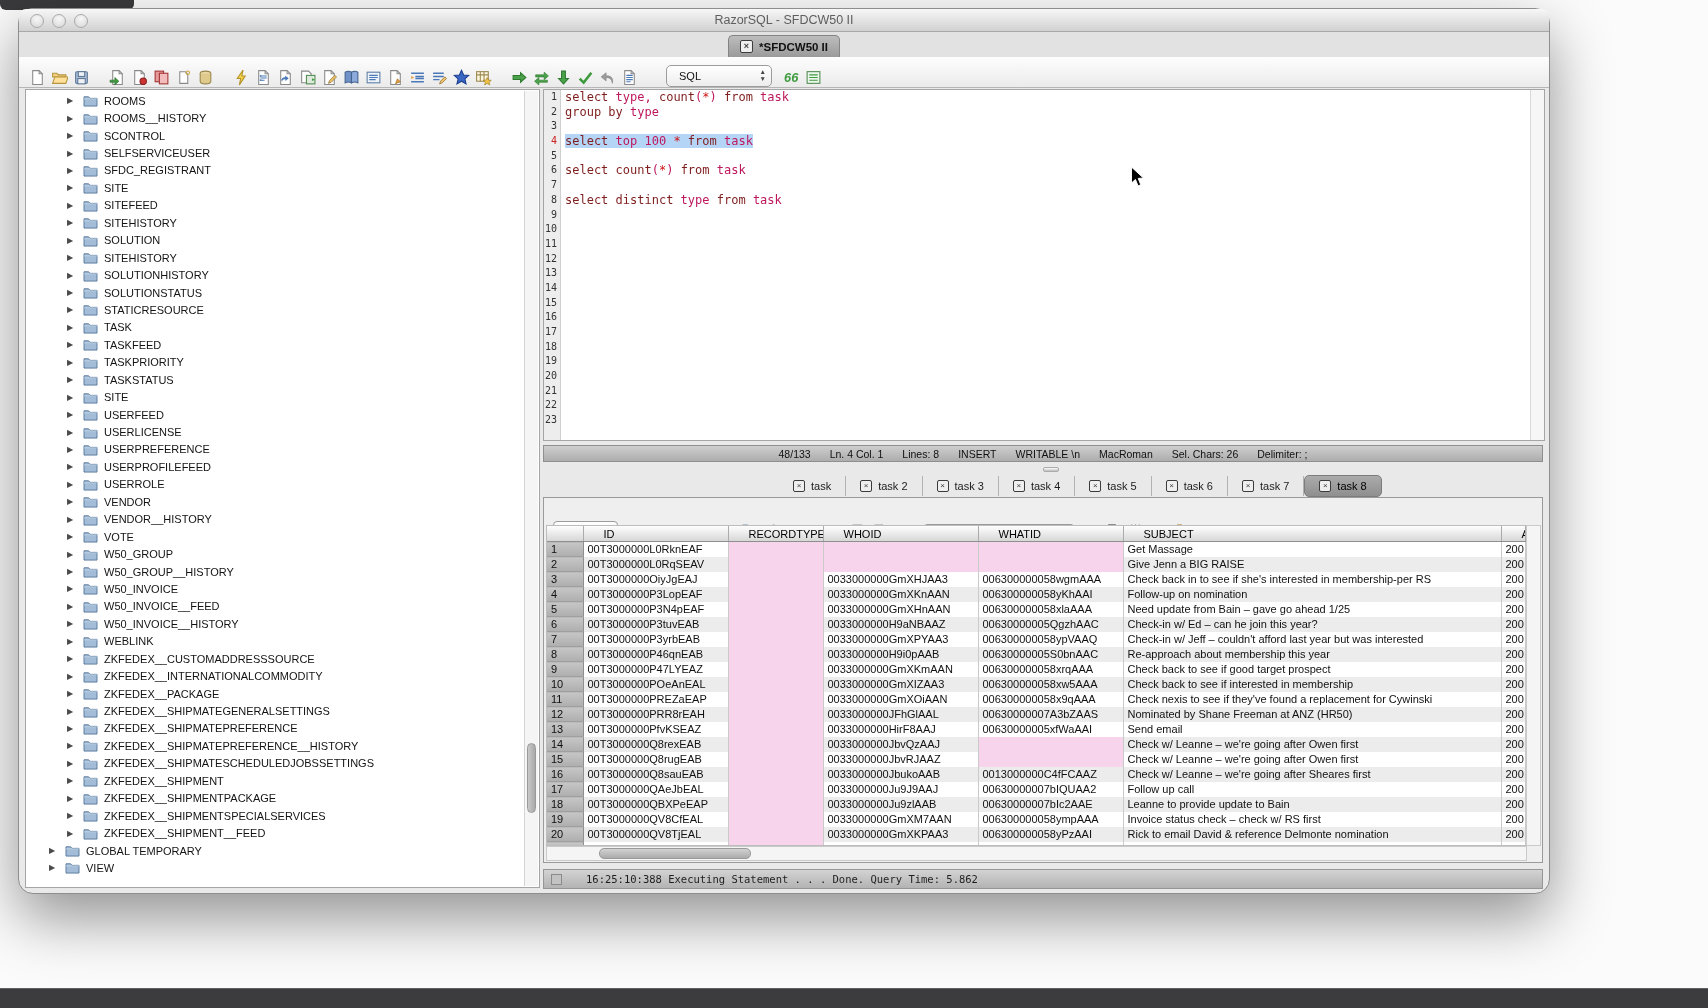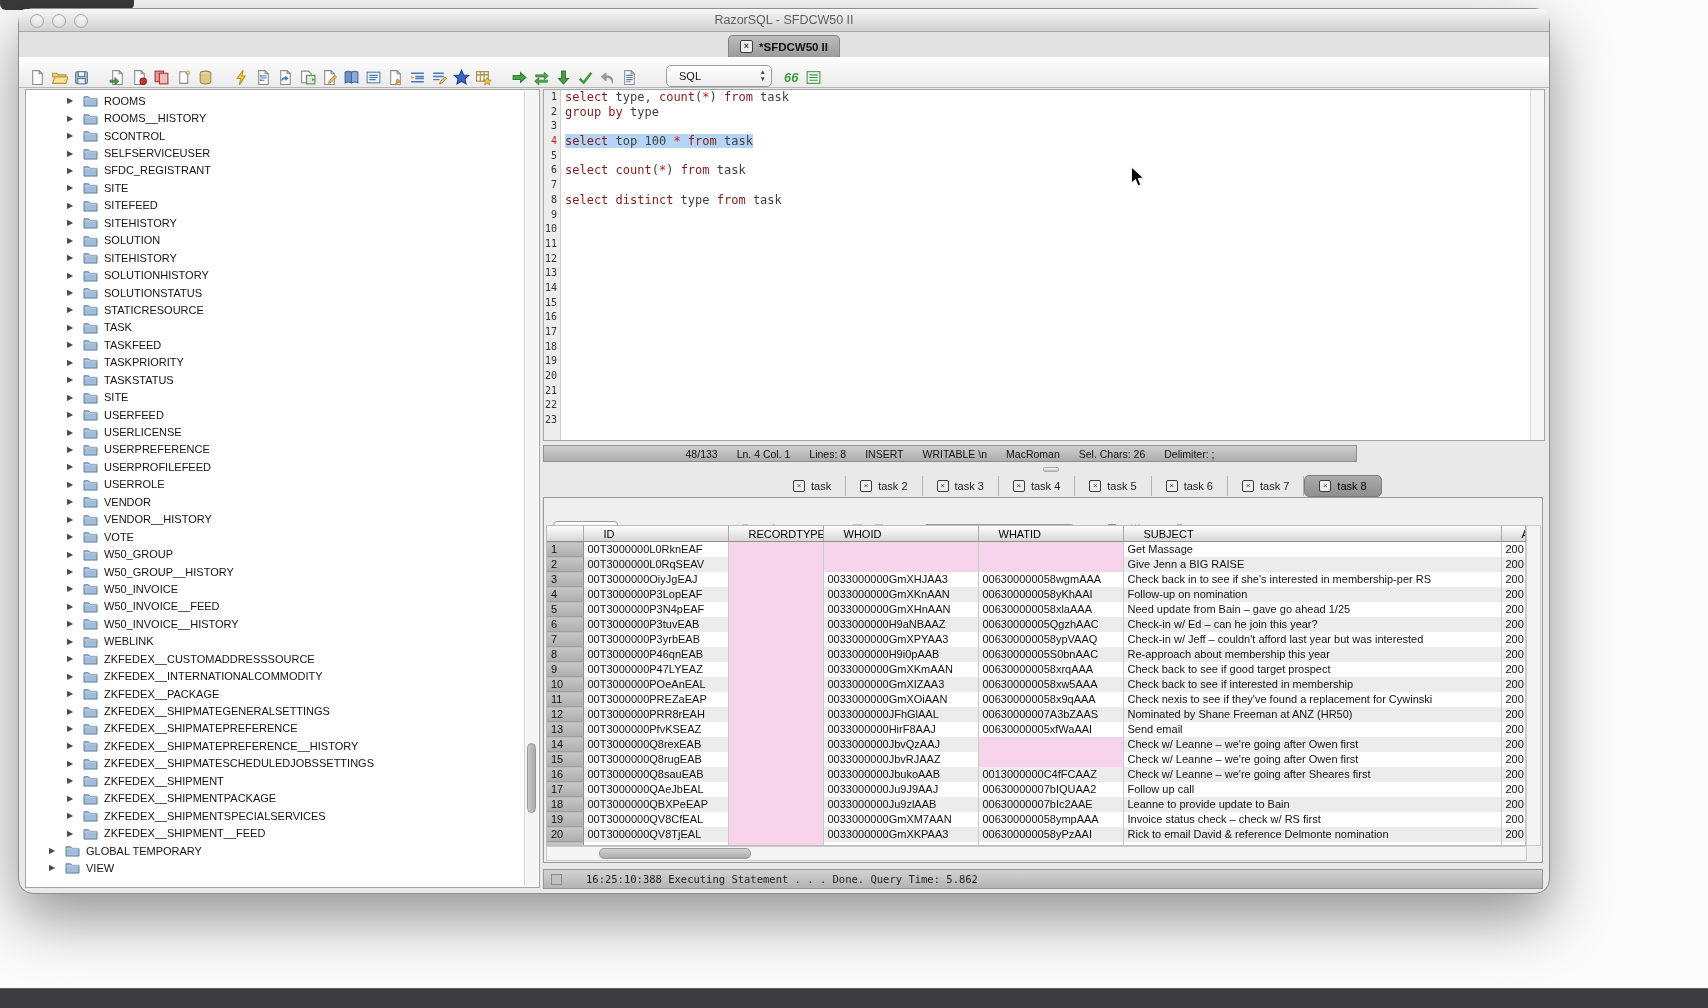--- a/index.html
+++ b/index.html
@@ -50,25 +50,25 @@
 
   
   .editor{position:absolute;left:524px;top:80px;width:1000px;height:350px;background:#fff;border:1px solid #a5a5a5}
   .gutter{position:absolute;left:0;top:0;bottom:0;width:16px;background:#ededed;border-right:1px solid #cfcfcf;
        font-family:"DejaVu Sans Mono",monospace;font-size:10px;color:#333;text-align:right}
   .gnum{height:14.7px;line-height:14.7px;padding-right:3px}
   .gnum.cur{color:#cc2222}
   .code{position:absolute;left:17px;top:0;right:14px;bottom:0;font-family:"DejaVu Sans Mono",monospace;
        font-size:12px;white-space:pre;cursor:text}
   .cline{height:14.7px;line-height:14.7px;padding-left:4px}
-  .kw{color:#7f1d1d}.st{color:#cc1414}.pl{color:#404040}
+  .kw{color:#7f1d1d}.st{color:#cc1414}.pl{color:#be185d}
   .selline{background:#b5d5f7}
   .ed-sb{position:absolute;right:0;top:0;bottom:0;width:13px;background:#f6f6f6;border-left:1px solid #d9d9d9}
 
-  .status1{position:absolute;left:524px;top:436px;width:814px;height:17px;box-sizing:border-box;
+  .status1{position:absolute;left:524px;top:436px;width:1000px;height:17px;box-sizing:border-box;
        background:linear-gradient(#cecece,#adadad);border:1px solid #8f8f8f;display:flex;align-items:center;
        justify-content:center;gap:19px;font-size:10.5px;color:#101010}
   .grip{position:absolute;left:524px;top:454px;width:1000px;height:11px}
   .gripdot{position:absolute;left:50%;top:4px;width:14px;height:3px;border-radius:2px;
        background:linear-gradient(#fdfdfd,#bdbdbd);border:1px solid #aaa}
 
   
   .rtabs{position:absolute;left:760px;top:465px;height:23px;display:flex;align-items:center}
   .rtab{display:flex;align-items:center;gap:6px;height:20px;padding:0 14px;font-size:11px;color:#1c1c1c;
        border-right:1px solid #b3b3b3;cursor:default}

